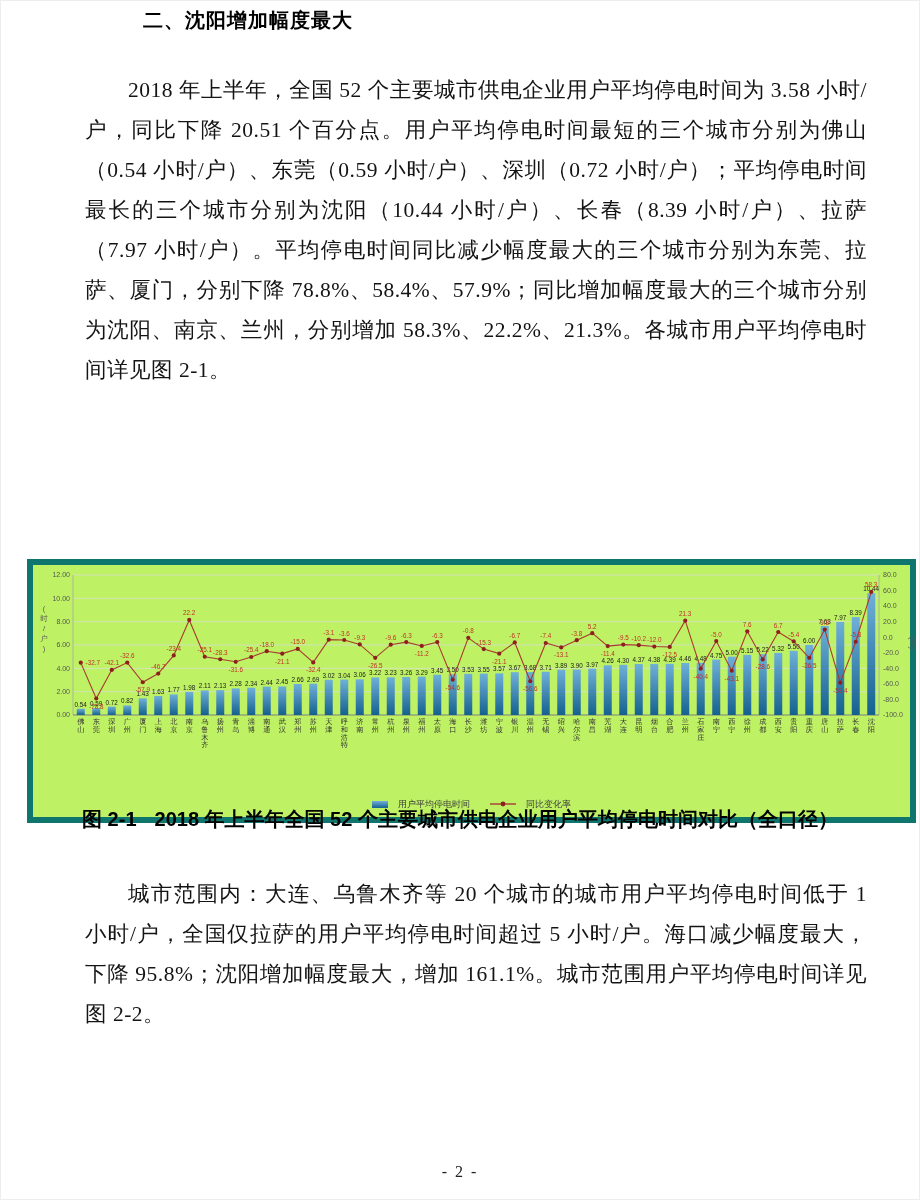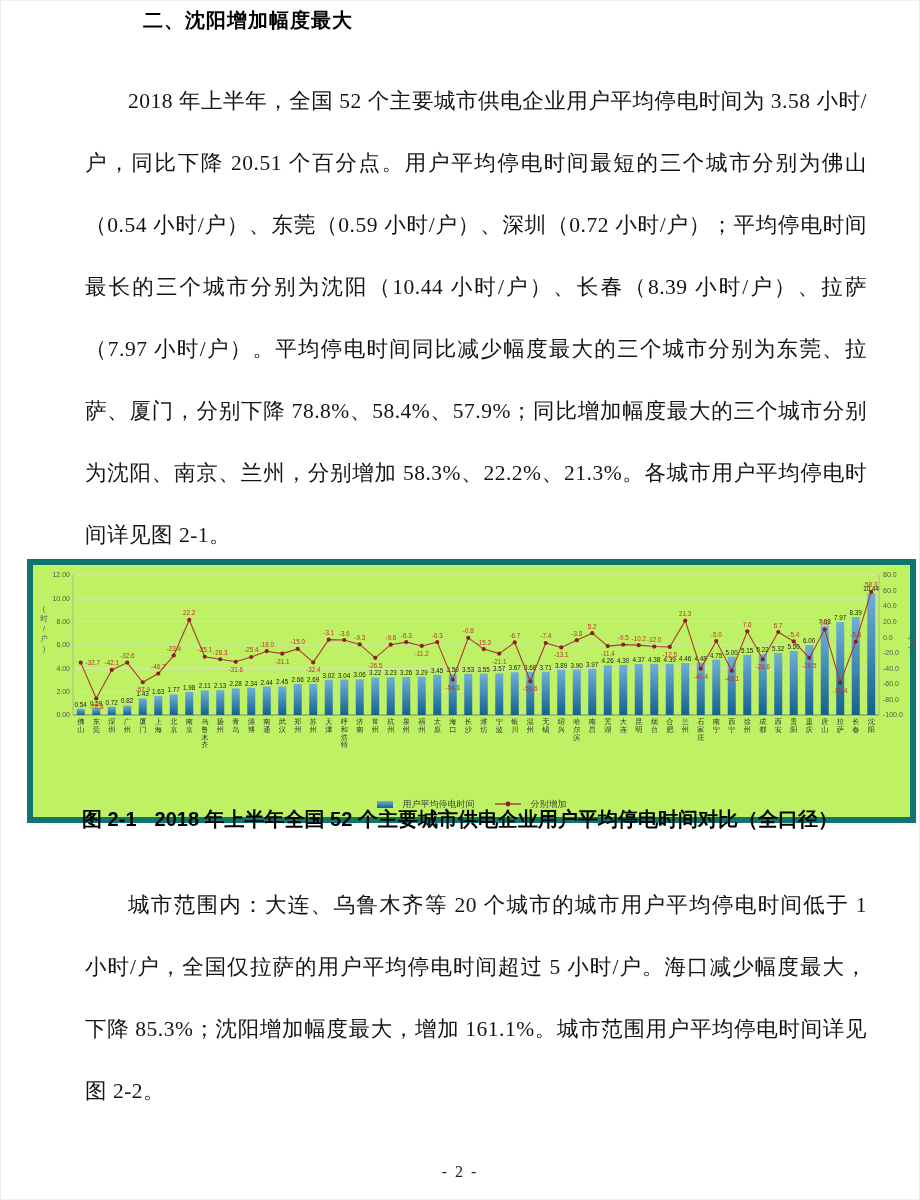--- a/index.html
+++ b/index.html
@@ -10,21 +10,21 @@
   }
   .page{position:absolute;inset:0;background:#fff;box-shadow:inset 0 0 0 1px #ededed;}
   .heading{
     position:absolute;left:85px;top:7px;width:780px;
     font-family:"Liberation Sans","DejaVu Sans",sans-serif;
     font-weight:bold;font-size:20px;color:#000;
     padding-left:58px;letter-spacing:1px;
   }
   .para{
     position:absolute;left:85px;width:782px;
-    font-size:21.5px;line-height:62px;text-align:justify;
+    font-size:21.5px;line-height:40px;text-align:justify;
     text-indent:2em;letter-spacing:0.5px;
   }
   #para1{top:48px;}
   #para2{top:852px;}
   .chart-wrap{
     position:absolute;left:27px;top:559px;width:889px;height:264px;
     border:6px solid #0f766e;background:#bef264;box-sizing:border-box;
   }
   .chart-wrap svg{display:block;}
   .legend{
@@ -376,26 +376,26 @@
     <div class="legend">
       <span class="item">
         <span class="swatch-bar"></span>
         <span>用户平均停电时间</span>
       </span>
       <span class="item">
         <svg width="26" height="8" viewBox="0 0 26 8">
             <line x1="0" y1="4" x2="26" y2="4" stroke="#a83a30" stroke-width="1.4"></line>
             <circle cx="13" cy="4" r="2.4" fill="#8e1f1f"></circle>
           </svg>
-        <span>分别增加</span>
+        <span>同比变化率</span>
       </span>
     </div>
   </figure>
 
   <div class="caption">
     <span class="cap-label">图 2-1</span><span>2018 年上半年全国 52 个主要城市供电企业用户平均停电时间对比（全口径）</span>
   </div>
 
-  <p class="para" id="para2">城市范围内：大连、乌鲁木齐等 20 个城市的城市用户平均停电时间低于 1 小时/户，全国仅拉萨的用户平均停电时间超过 5 小时/户。海口减少幅度最大，下降 85.3%；沈阳增加幅度最大，增加 161.1%。城市范围用户平均停电时间详见图 2-2。</p>
+  <p class="para" id="para2">城市范围内：大连、乌鲁木齐等 20 个城市的城市用户平均停电时间低于 1 小时/户，全国仅拉萨的用户平均停电时间超过 5 小时/户。海口减少幅度最大，下降 95.8%；沈阳增加幅度最大，增加 161.1%。城市范围用户平均停电时间详见图 2-2。</p>
 
   <div class="page-number">- 2 -</div>
 
 </div>
 
 </body></html>

